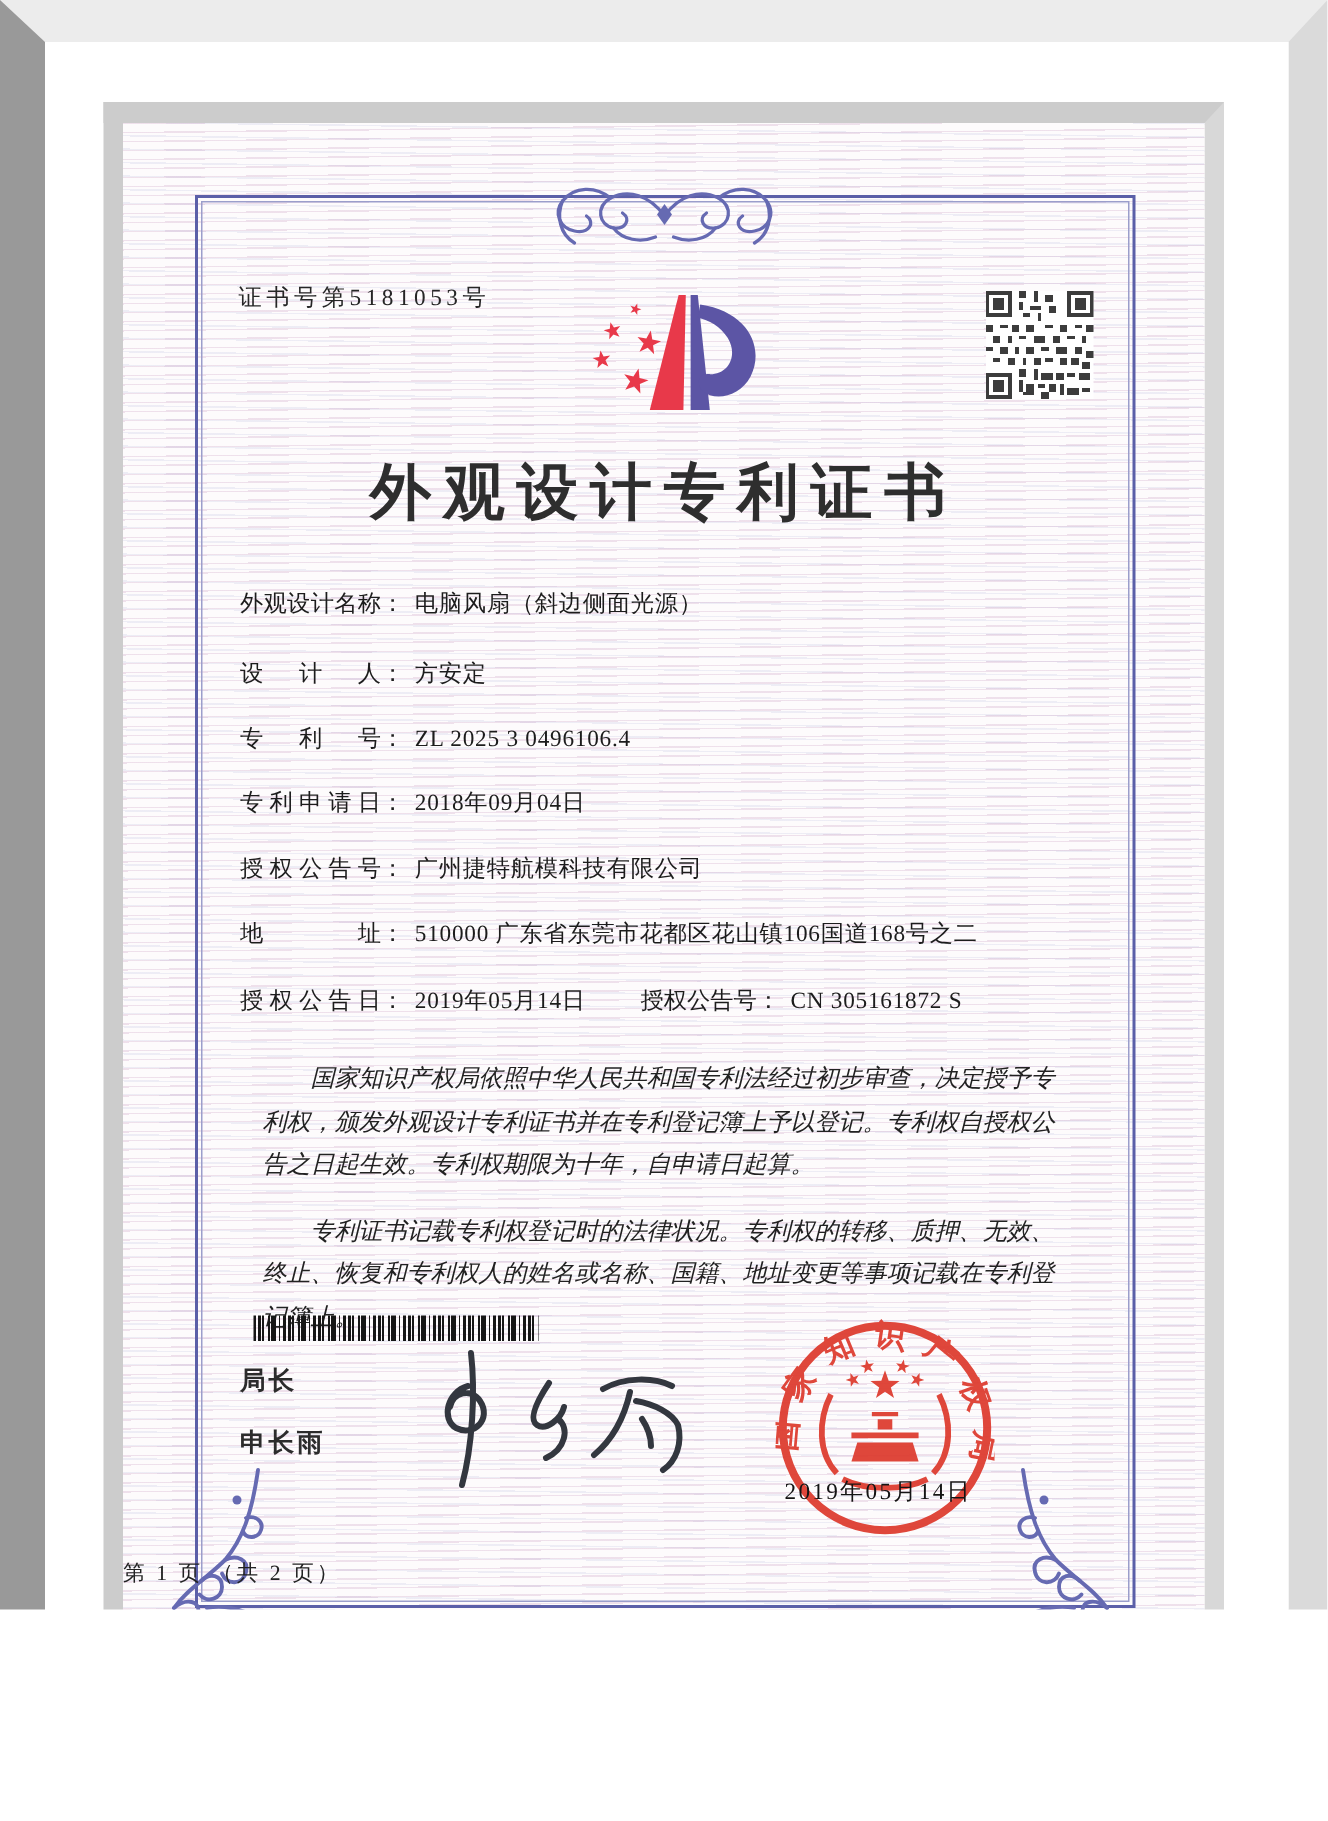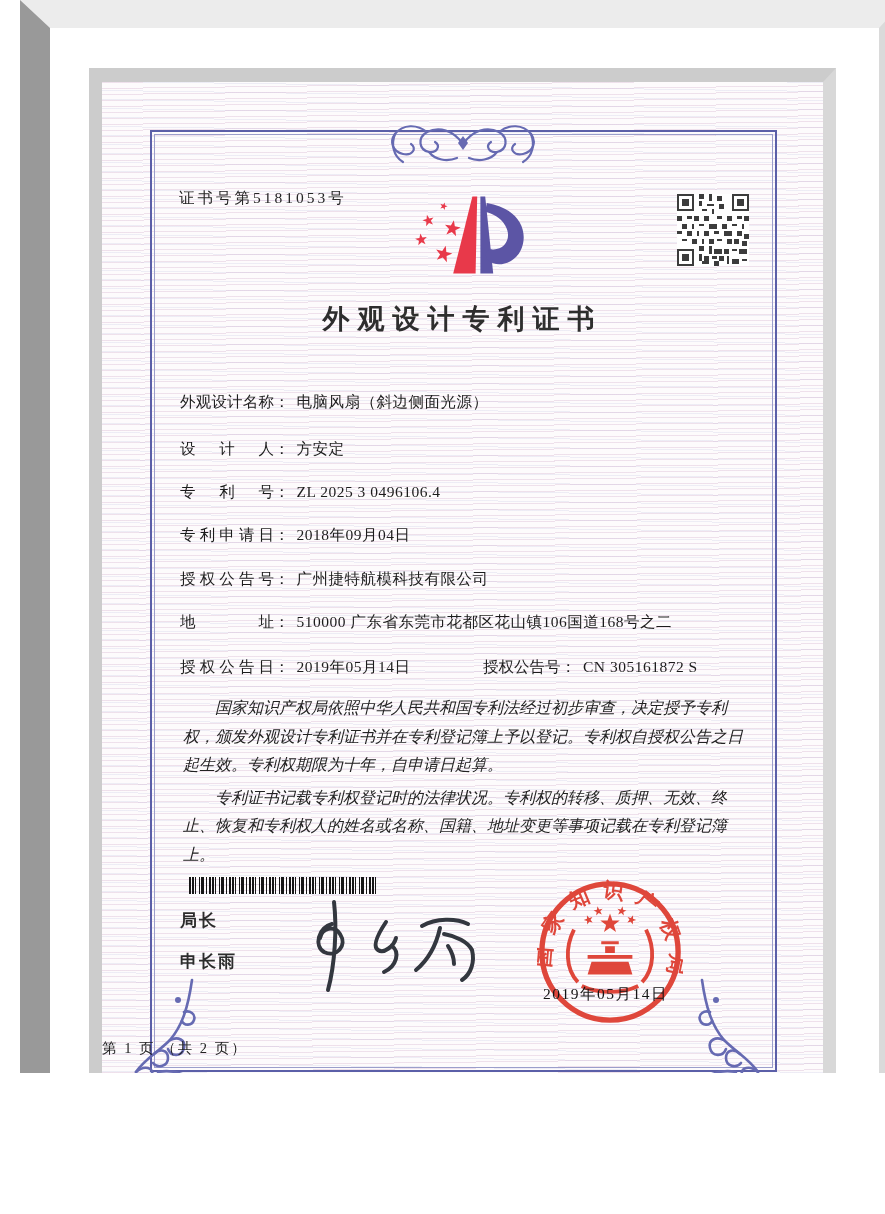--- a/index.html
+++ b/index.html
@@ -1,17 +1,17 @@
 <!DOCTYPE html>
 <html><head>
 <meta charset="utf-8">
 <style>
   html,body{margin:0;padding:0;background:#ffffff;}
   *{box-sizing:border-box;}
-  .stage{width:885px;height:1073px;position:relative;font-family:"Liberation Serif","DejaVu Serif",serif;padding-left:20px;}
+  .stage{width:885px;height:1073px;position:relative;font-family:"Liberation Serif","DejaVu Serif",serif;}
 
   
   .frame{width:885px;height:1214px;border-style:solid;border-width:28px 26px 32px 30px;
          border-color:#ececec #dadada #c3c3c3 #999999;background:#fff;}
   .mat{width:100%;height:100%;border-style:solid;border-color:#ffffff;border-width:40px 43px 43px 39px;}
   .well{width:100%;height:100%;border-style:solid;border-width:14px 13px 13px 13px;
         border-color:#cccccc #d8d8d8 #dedede #cccccc;}
 
   
   .paper{position:relative;width:721px;height:1044px;overflow:hidden;background-color:#fdfbfc;
@@ -26,39 +26,39 @@
   .ornament{position:absolute;color:#666ab2;}
   .orn-top{left:50%;top:38px;transform:translateX(-50%);}
   .orn-bl{left:26px;top:896px;}
   .orn-br{left:592px;top:896px;transform:scaleX(-1);}
 
   .cert-no{position:absolute;left:77px;top:106px;font-size:15.5px;letter-spacing:3px;color:#262626;}
   .logo{position:absolute;left:300px;top:102px;}
   .qr{position:absolute;left:575px;top:112px;}
 
   .title{position:absolute;left:0;right:0;top:219px;text-align:center;
-         font-size:27px;font-weight:600;letter-spacing:8px;color:#2e2e2e;}
+         font-size:41px;font-weight:600;letter-spacing:8px;color:#2e2e2e;}
 
   .fields{position:absolute;left:78px;top:310px;width:566px;font-size:15.5px;color:#1c1c1c;}
   .frow{position:absolute;left:0;white-space:nowrap;}
   .frow:nth-child(1){top:0;}
   .frow:nth-child(2){top:47px;}
   .frow:nth-child(3){top:90px;}
   .frow:nth-child(4){top:133px;}
   .frow:nth-child(5){top:177px;}
   .frow:nth-child(6){top:220px;}
   .frow:nth-child(7){top:265px;width:566px;}
   .flabel{display:inline-block;width:94px;text-align:justify;text-align-last:justify;}
   .fcolon{display:inline-block;margin-right:7px;}
   .fvalue{letter-spacing:0.5px;}
-  .fpair2{position:absolute;left:303px;top:0;}
+  .fpair2{position:absolute;left:267px;top:0;}
 
   .body-text{position:absolute;left:77px;top:608px;width:570px;font-size:16px;line-height:28.5px;
              font-style:italic;color:#222;}
-  .body-text p{margin:4px;text-indent:32px;}
+  .body-text p{margin:16px;text-indent:32px;}
 
   .barcode{position:absolute;left:87px;top:795px;width:190px;height:17px;
     background:repeating-linear-gradient(90deg,
       #161616 0 2px, transparent 2px 3px,
       #161616 3px 5px, transparent 5px 6px,
       #161616 6px 7px, transparent 7px 10px,
       #161616 10px 11px, transparent 11px 12px,
       #161616 12px 15px, transparent 15px 17px,
       #161616 17px 18px, transparent 18px 20px);}
 

